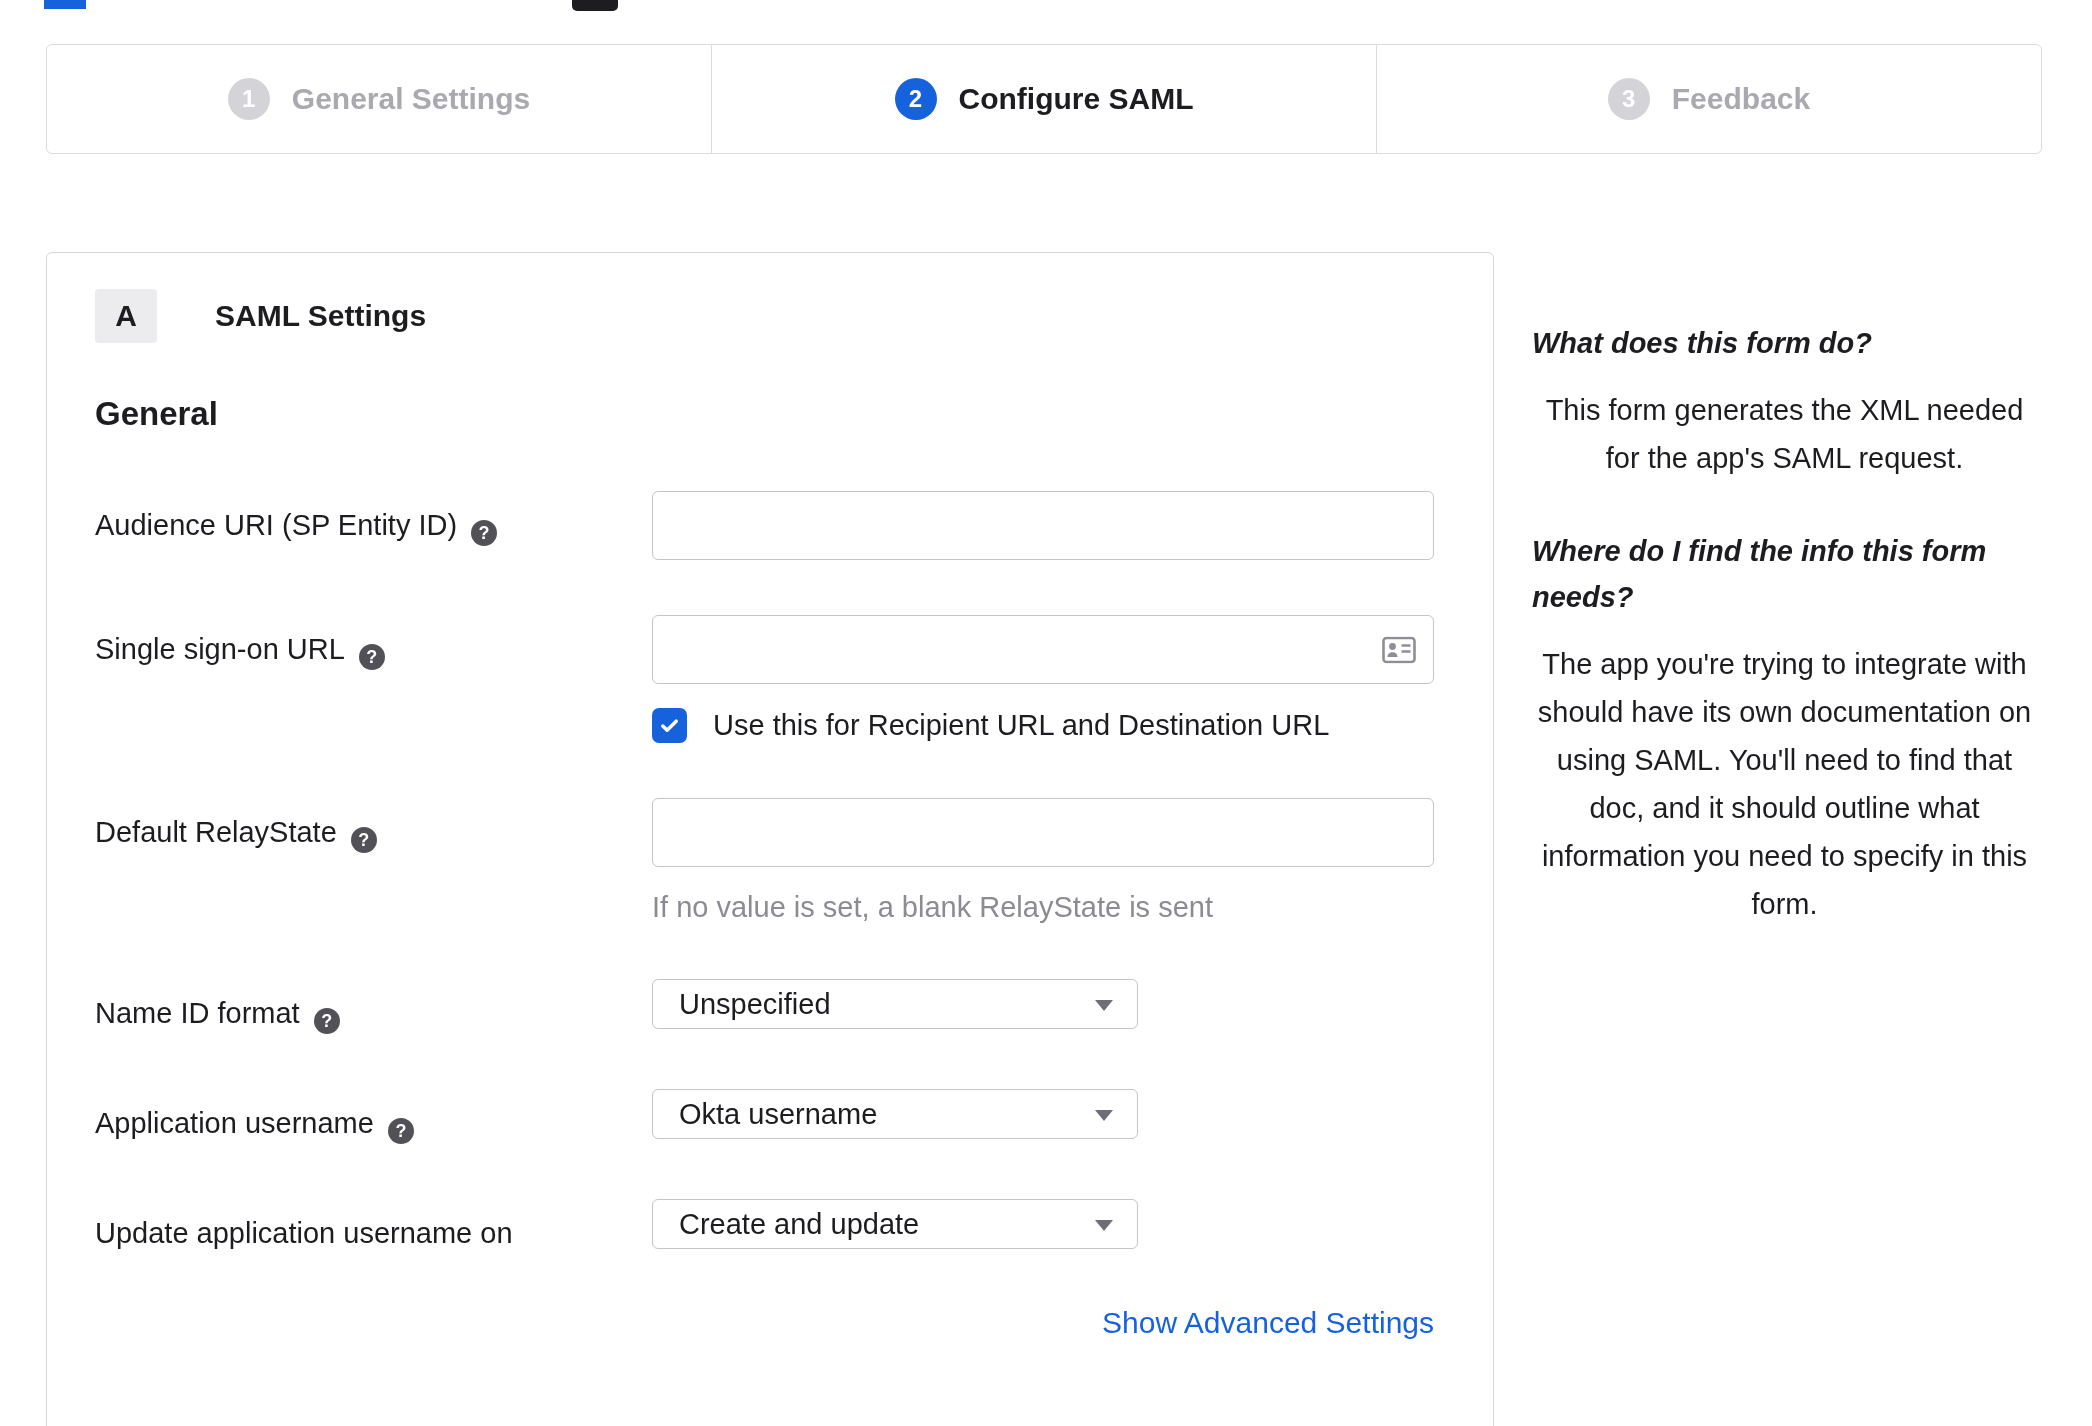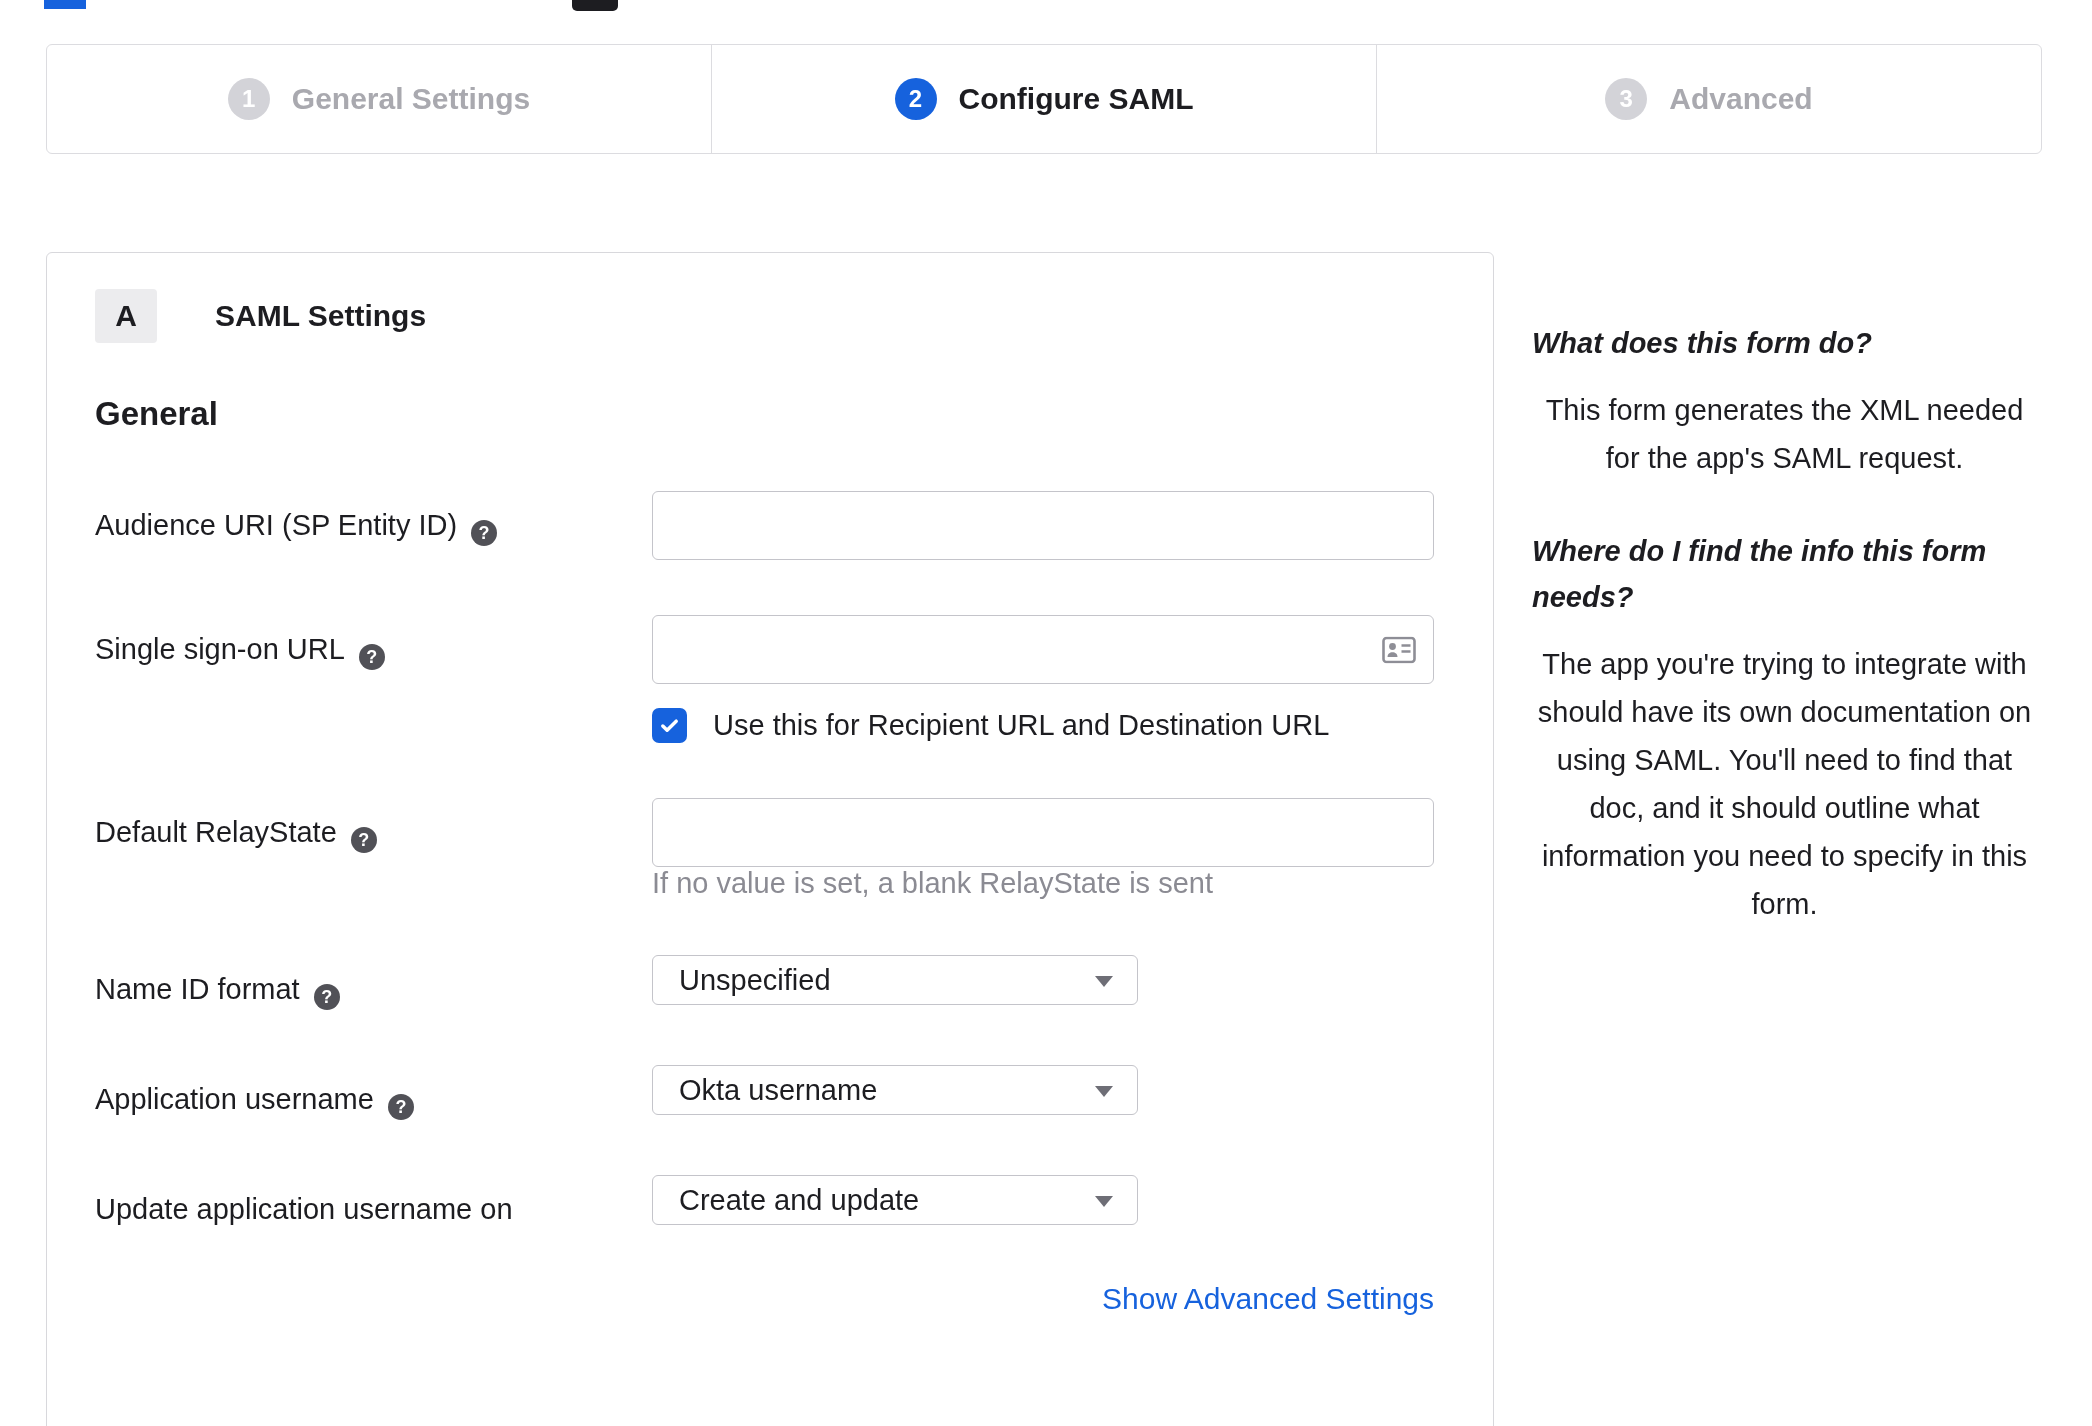--- a/index.html
+++ b/index.html
@@ -77,21 +77,21 @@
   }
   .input-icon { position: absolute; right: 18px; top: 50%; transform: translateY(-50%); line-height: 0; }
 
   .checkbox-row { display: flex; align-items: center; gap: 26px; margin-top: 24px; }
   .checkbox {
     width: 35px; height: 35px; background: #1662dd; border-radius: 7px;
     display: flex; align-items: center; justify-content: center; cursor: pointer; flex: none;
   }
   .checkbox-label { font-size: 29px; }
 
-  .hint { margin-top: 0; font-size: 29px; color: #8b8b93; }
+  .hint { margin-top: 24px; font-size: 29px; color: #8b8b93; }
 
   .select {
     position: relative; width: 486px; height: 50px;
     border: 1px solid #c4c4ca; border-radius: 6px;
     background: #fff; display: flex; align-items: center;
     padding: 0 60px 0 26px; font-size: 29px; cursor: pointer;
   }
   .caret {
     position: absolute; right: 24px; top: 50%; margin-top: -4px;
     width: 0; height: 0;
@@ -117,21 +117,21 @@
   <div class="step">
     <div class="step-circle">1</div>
     <div class="step-label">General Settings</div>
   </div>
   <div class="step active">
     <div class="step-circle">2</div>
     <div class="step-label">Configure SAML</div>
   </div>
   <div class="step">
     <div class="step-circle">3</div>
-    <div class="step-label">Advanced</div>
+    <div class="step-label">Feedback</div>
   </div>
 </div>
 
 <div class="panel">
 
   <div class="panel-header">
     <div class="badge">A</div>
     <div class="panel-title">SAML Settings</div>
   </div>
 

